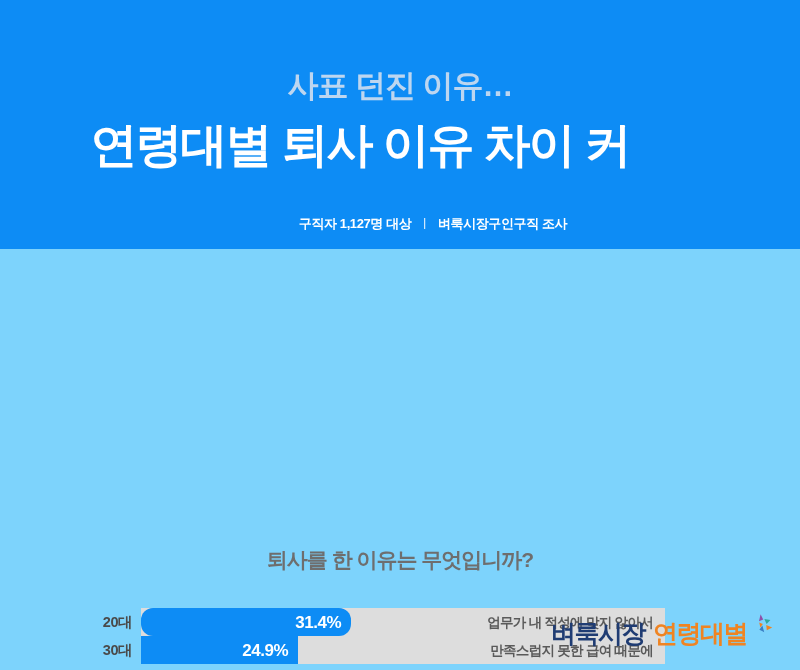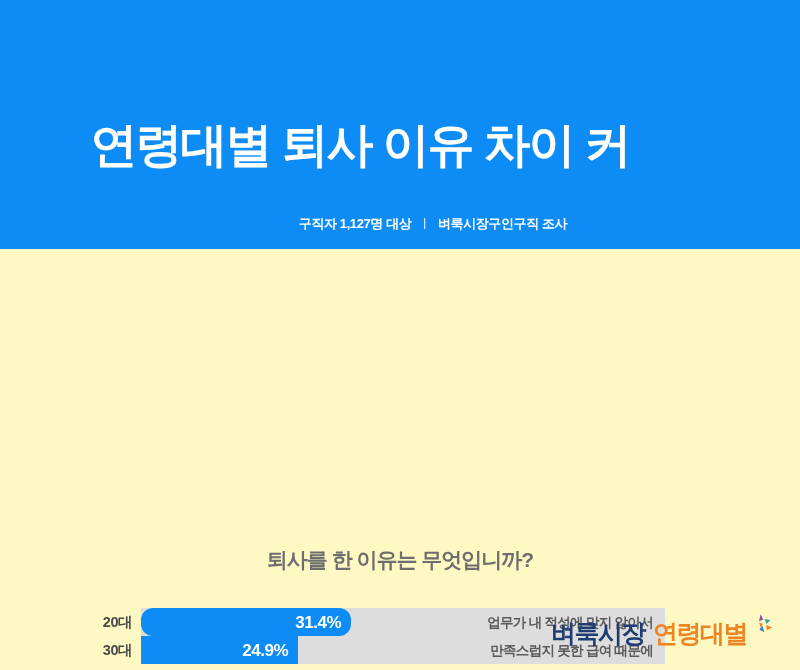--- a/index.html
+++ b/index.html
@@ -62,21 +62,21 @@
   .header-sub .sep {
     padding: 0 7px;
     font-weight: normal;
   }
 
   
   .chart-area {
     position: relative;
     width: 800px;
     height: 421px;
-    background: #fef9c3;
+    background: #7dd3fc;
   }
   .chart-title {
     position: absolute;
     top: 300px;
     left: 0;
     width: 800px;
     text-align: center;
     font-size: 21px;
     font-weight: bold;
     letter-spacing: -1px;
@@ -182,20 +182,21 @@
   }
   .logo-mark {
     margin-left: 1px;
     margin-top: -12px;
   }
 </style>
 </head>
 <body>
 
 <div class="header">
+  <div class="header-eyebrow">사표 던진 이유…</div>
   <div class="header-title">연령대별 퇴사 이유 차이 커</div>
   <div class="header-sub">
     <span>구직자 1,127명 대상</span><span class="sep">ㅣ</span><span>벼룩시장구인구직 조사</span>
   </div>
 </div>
 
 <div class="chart-area">
   <div class="chart-title">퇴사를 한 이유는 무엇입니까?</div>
 
   <div class="rows">

